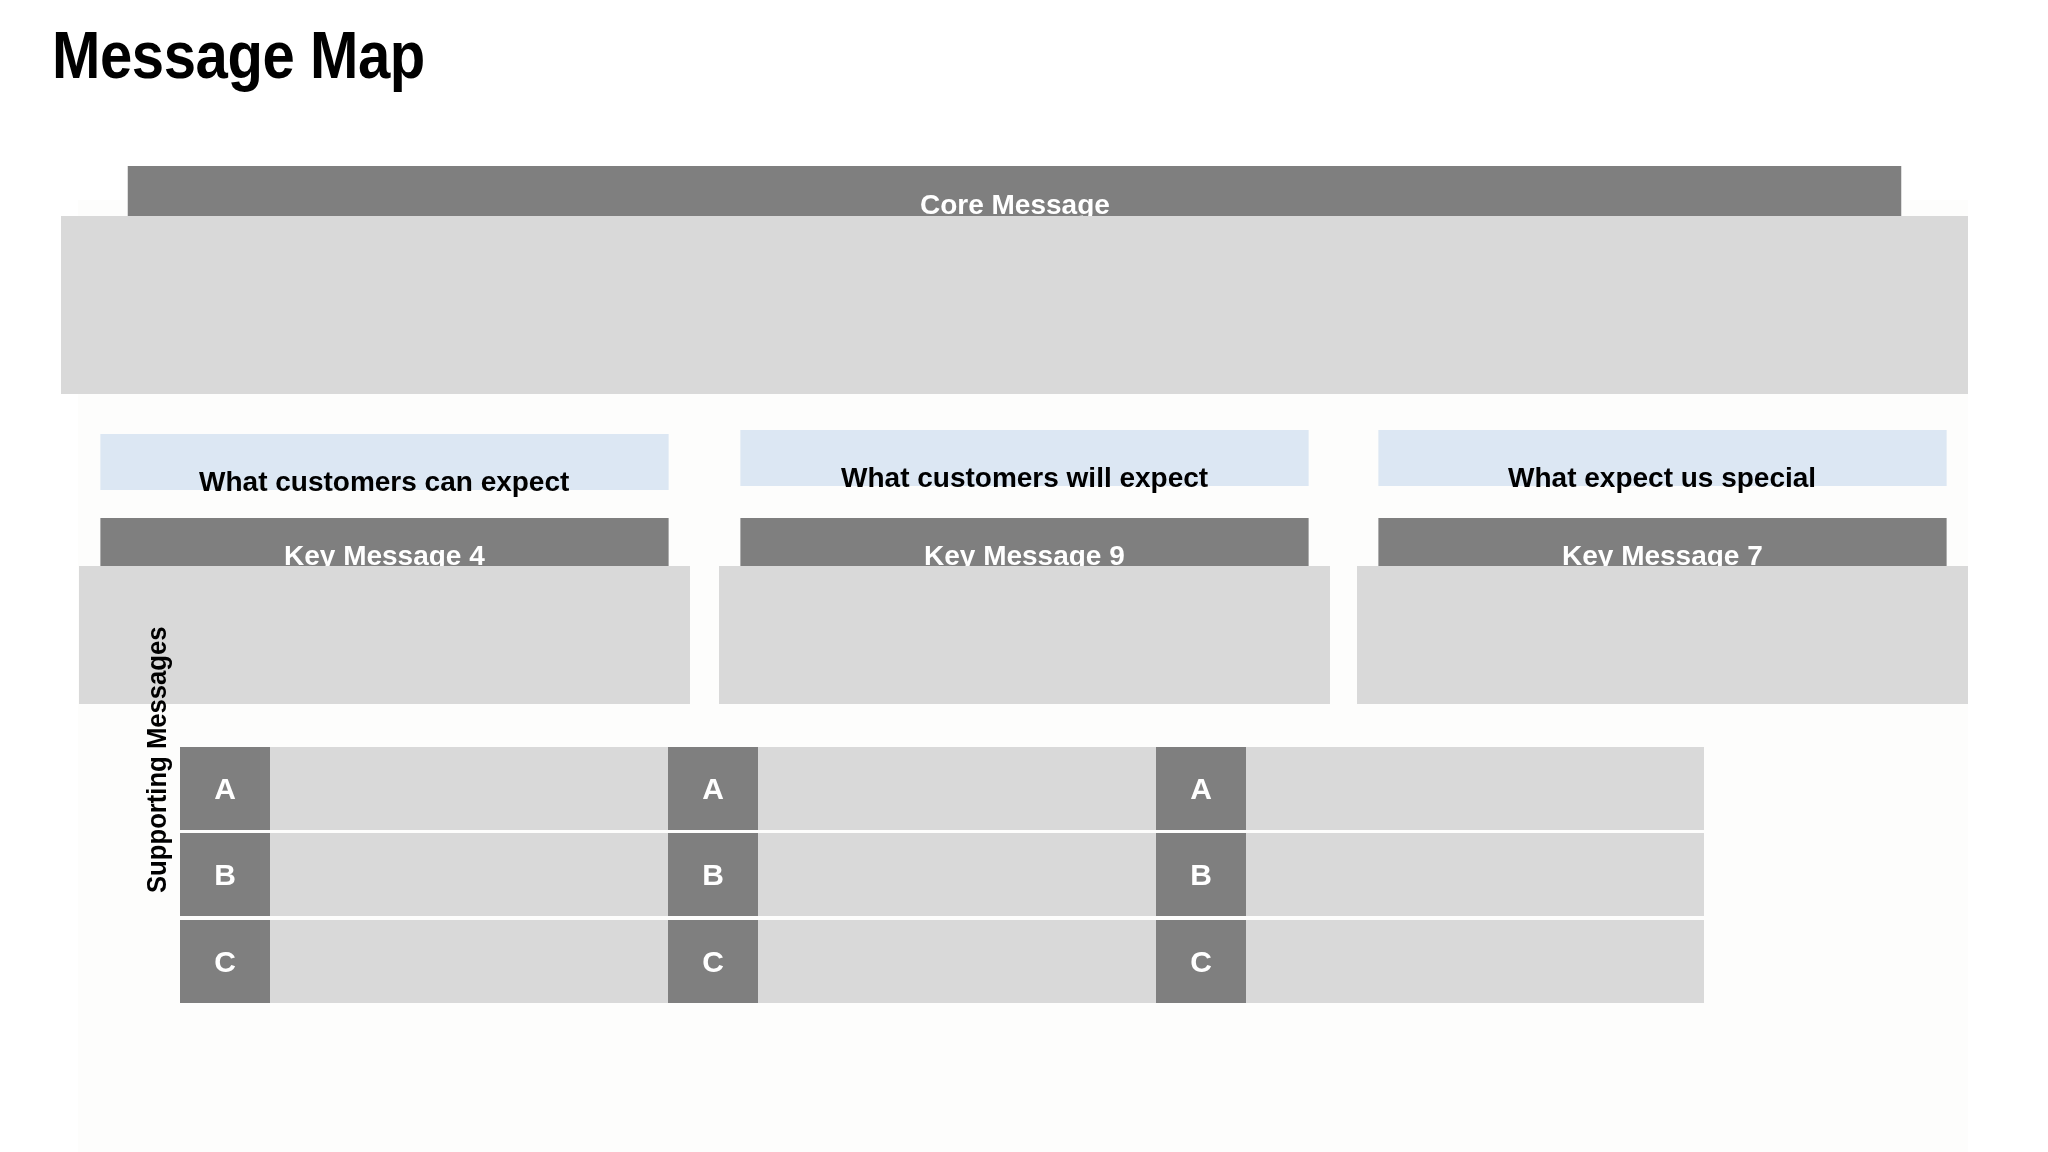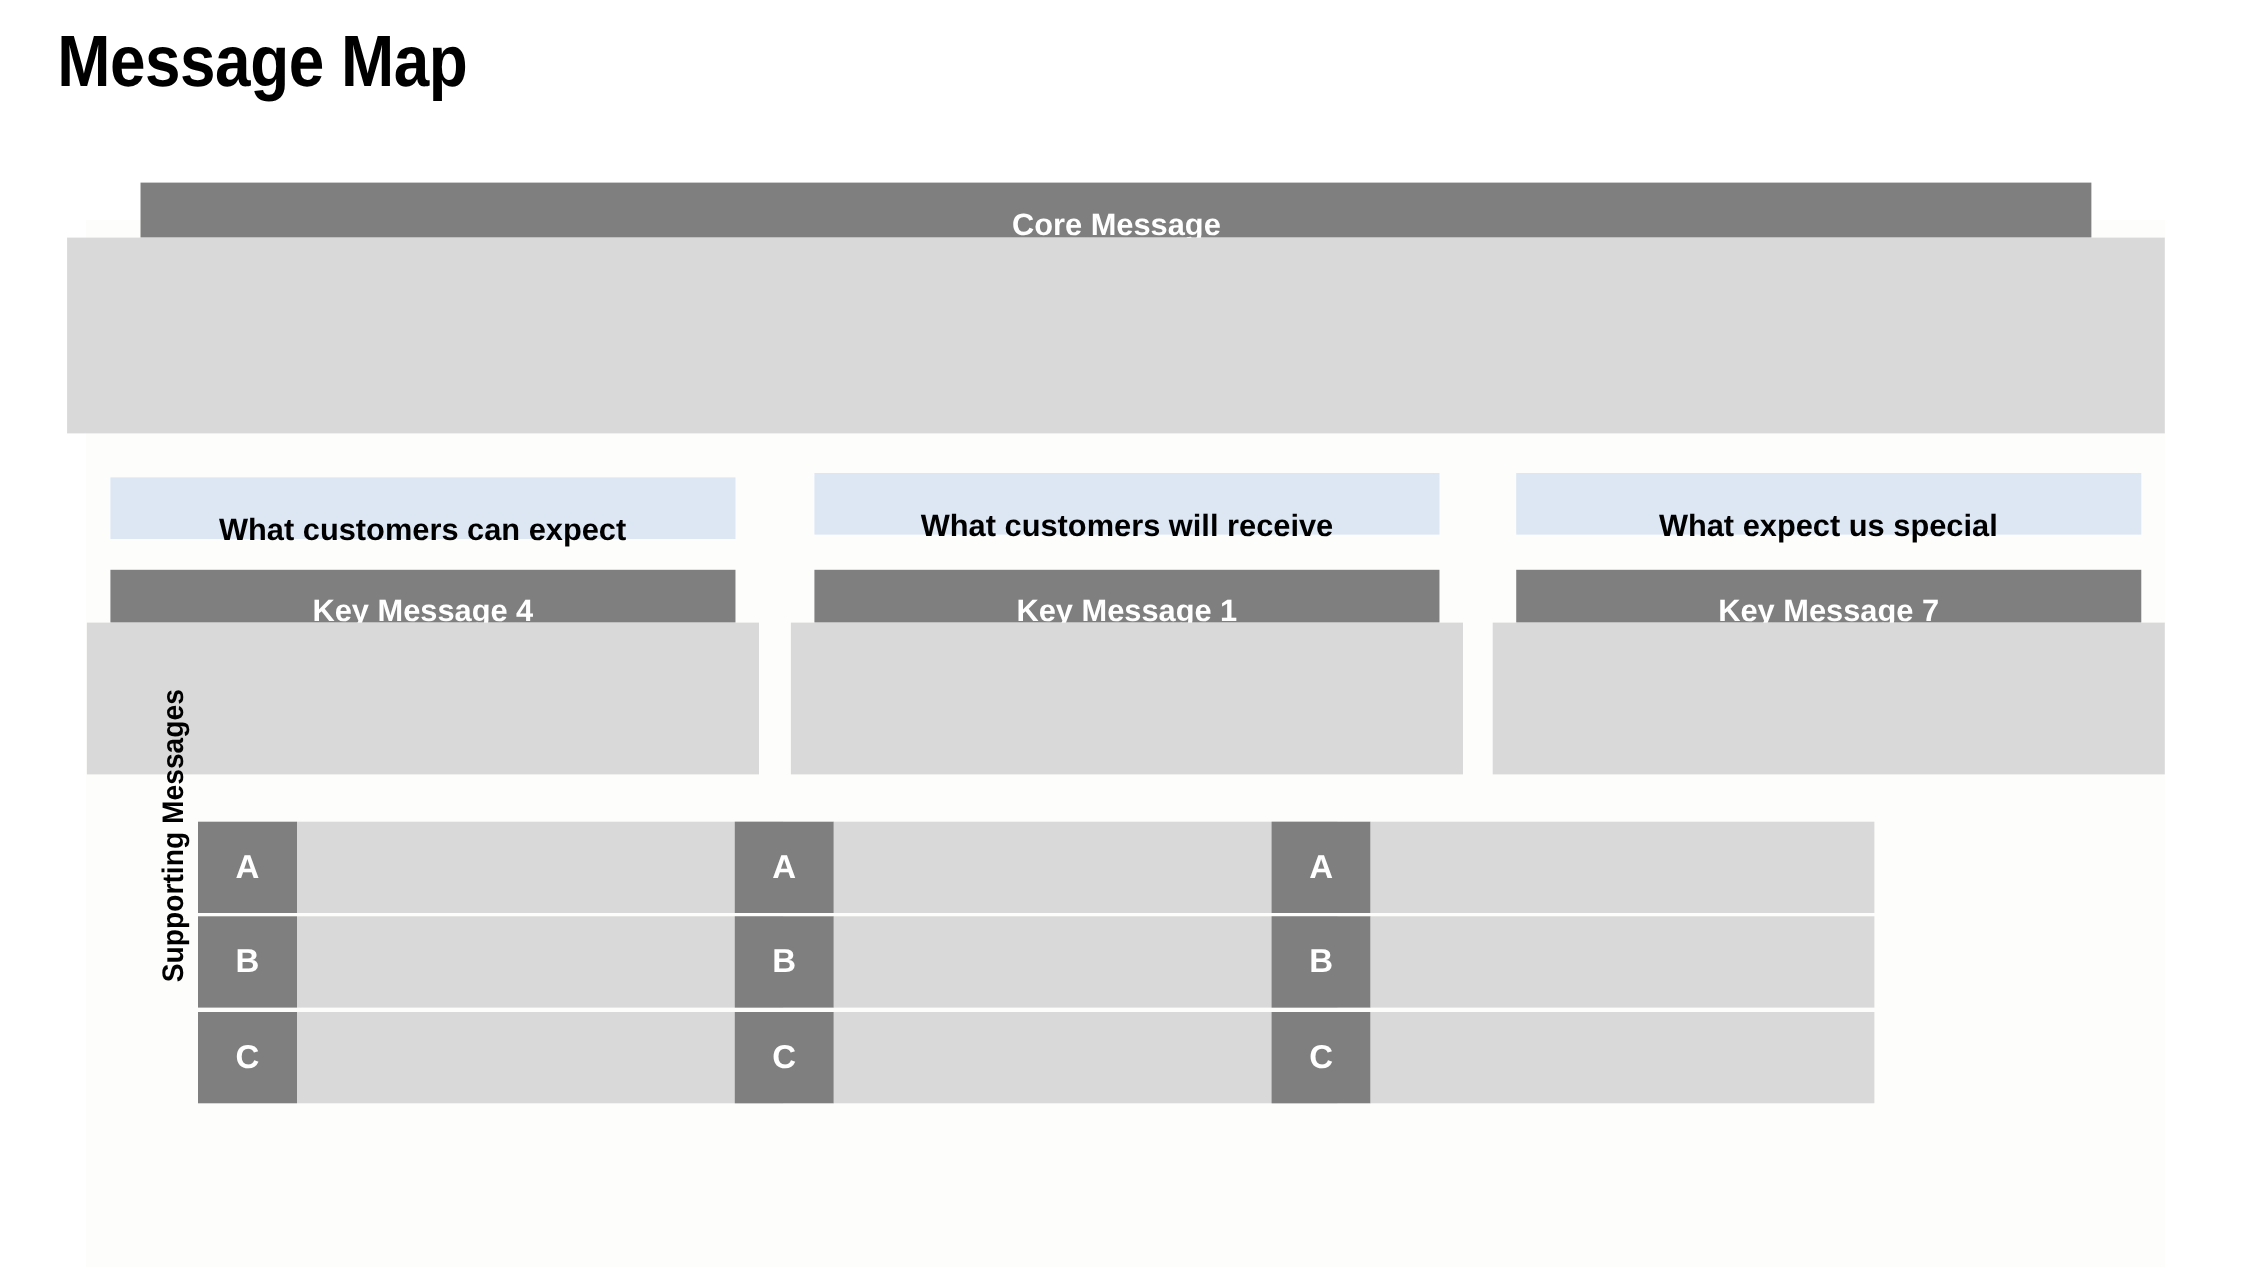--- a/index.html
+++ b/index.html
@@ -170,24 +170,24 @@
   <span>What customers can expect</span>
 </div>
 <div class="band hdr-gray col-gray" id="col1-gray">
   <span>Key Message 4</span>
 </div>
 <div class="band body-gray" id="col1-body">
   <span></span>
 </div>
 
 <div class="band hdr-blue col-blue" id="col2-blue">
-  <span>What customers will receive</span>
+  <span>What customers will expect</span>
 </div>
 <div class="band hdr-gray col-gray" id="col2-gray">
-  <span>Key Message 1</span>
+  <span>Key Message 9</span>
 </div>
 <div class="band body-gray" id="col2-body">
   <span></span>
 </div>
 
 <div class="band hdr-blue col-blue" id="col3-blue">
   <span>What expect us special</span>
 </div>
 <div class="band hdr-gray col-gray" id="col3-gray">
   <span>Key Message 7</span>

